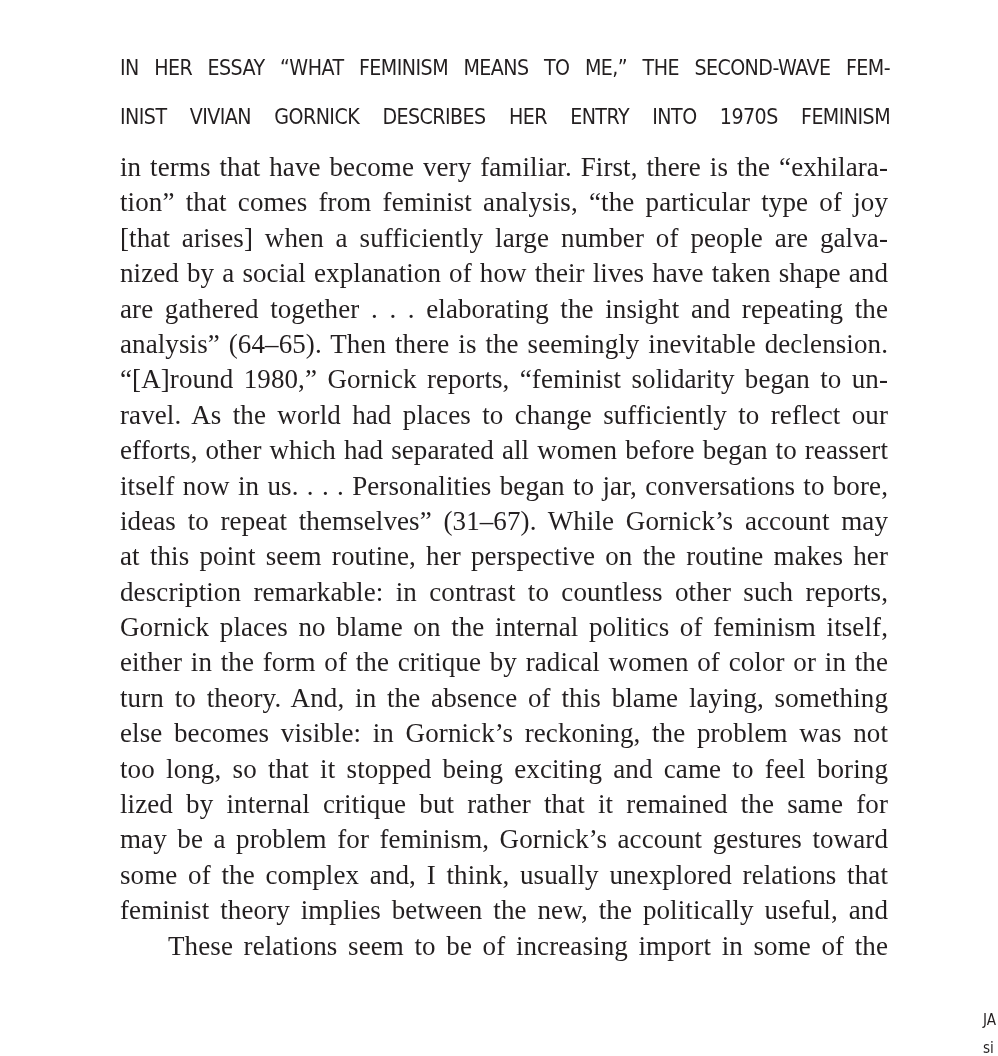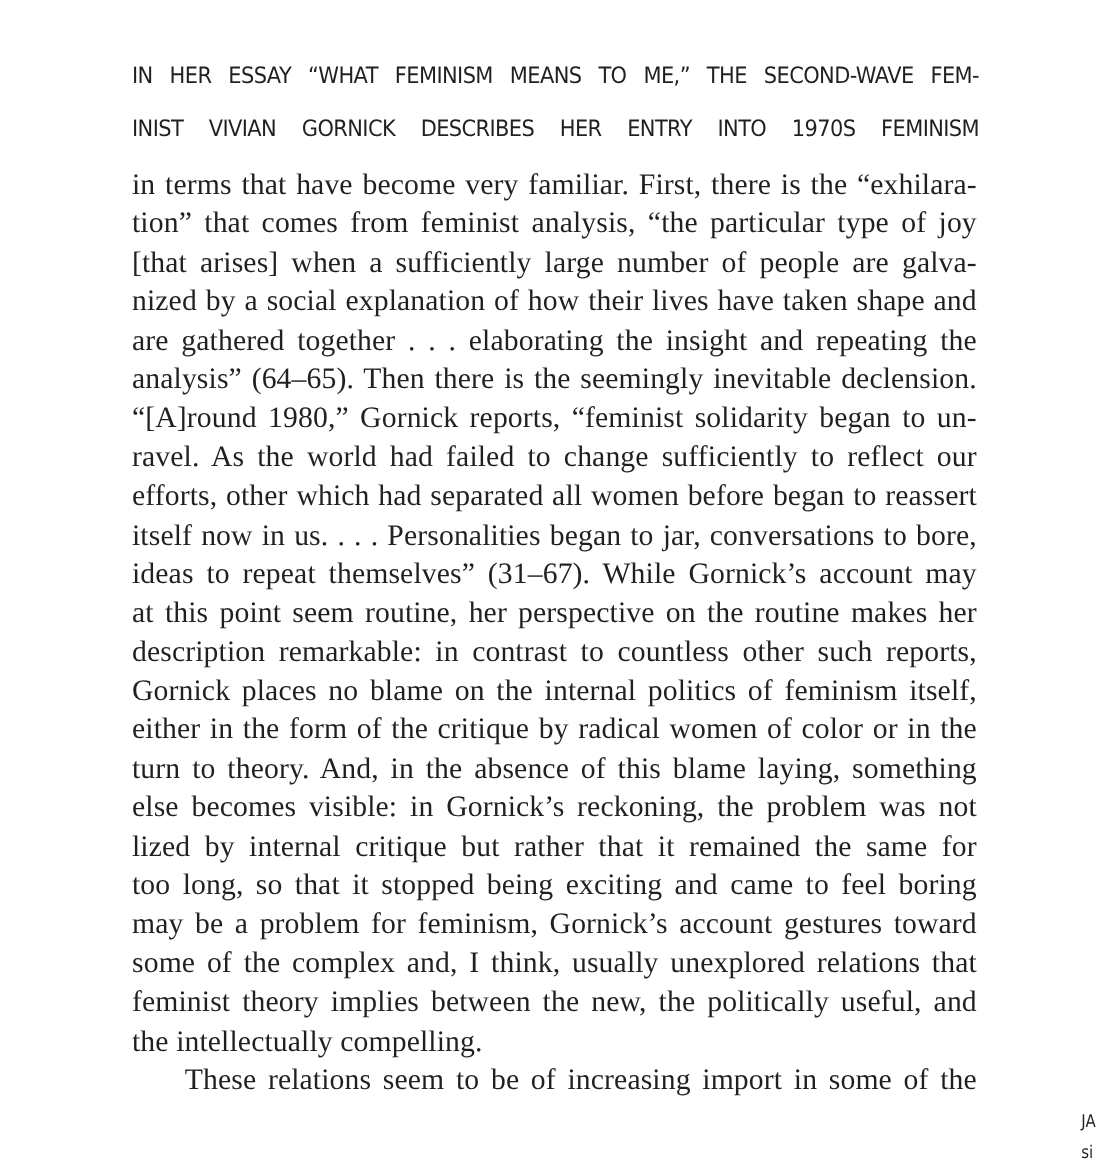--- a/index.html
+++ b/index.html
@@ -88,36 +88,35 @@
   </div>
 
   <div class="body-text">
     <div class="line">in terms that have become very familiar. First, there is the “exhilara-</div>
     <div class="line">tion” that comes from feminist analysis, “the particular type of joy</div>
     <div class="line">[that arises] when a sufficiently large number of people are galva-</div>
     <div class="line">nized by a social explanation of how their lives have taken shape and</div>
     <div class="line">are gathered together . . . elaborating the insight and repeating the</div>
     <div class="line">analysis” (64–65). Then there is the seemingly inevitable declension.</div>
     <div class="line">“[A]round 1980,” Gornick reports, “feminist solidarity began to un-</div>
-    <div class="line">ravel. As the world had failed to change sufficiently to reflect our</div>
+    <div class="line">ravel. As the world had places to change sufficiently to reflect our</div>
     <div class="line">efforts, other which had separated all women before began to reassert</div>
     <div class="line">itself now in us. . . . Personalities began to jar, conversations to bore,</div>
     <div class="line">ideas to repeat themselves” (31–67). While Gornick’s account may</div>
     <div class="line">at this point seem routine, her perspective on the routine makes her</div>
     <div class="line">description remarkable: in contrast to countless other such reports,</div>
     <div class="line">Gornick places no blame on the internal politics of feminism itself,</div>
     <div class="line">either in the form of the critique by radical women of color or in the</div>
     <div class="line">turn to theory. And, in the absence of this blame laying, something</div>
     <div class="line">else becomes visible: in Gornick’s reckoning, the problem was not</div>
+    <div class="line">too long, so that it stopped being exciting and came to feel boring</div>
     <div class="line">lized by internal critique but rather that it remained the same for</div>
-    <div class="line">too long, so that it stopped being exciting and came to feel boring</div>
     <div class="line">may be a problem for feminism, Gornick’s account gestures toward</div>
     <div class="line">some of the complex and, I think, usually unexplored relations that</div>
     <div class="line">feminist theory implies between the new, the politically useful, and</div>
-    <div class="line last">the intellectually compelling.</div>
     <div class="line indent">These relations seem to be of increasing import in some of the</div>
   </div>
 
   <div class="margin-note">
     <div>JA</div>
     <div>si</div>
   </div>
 
 </div>
 

